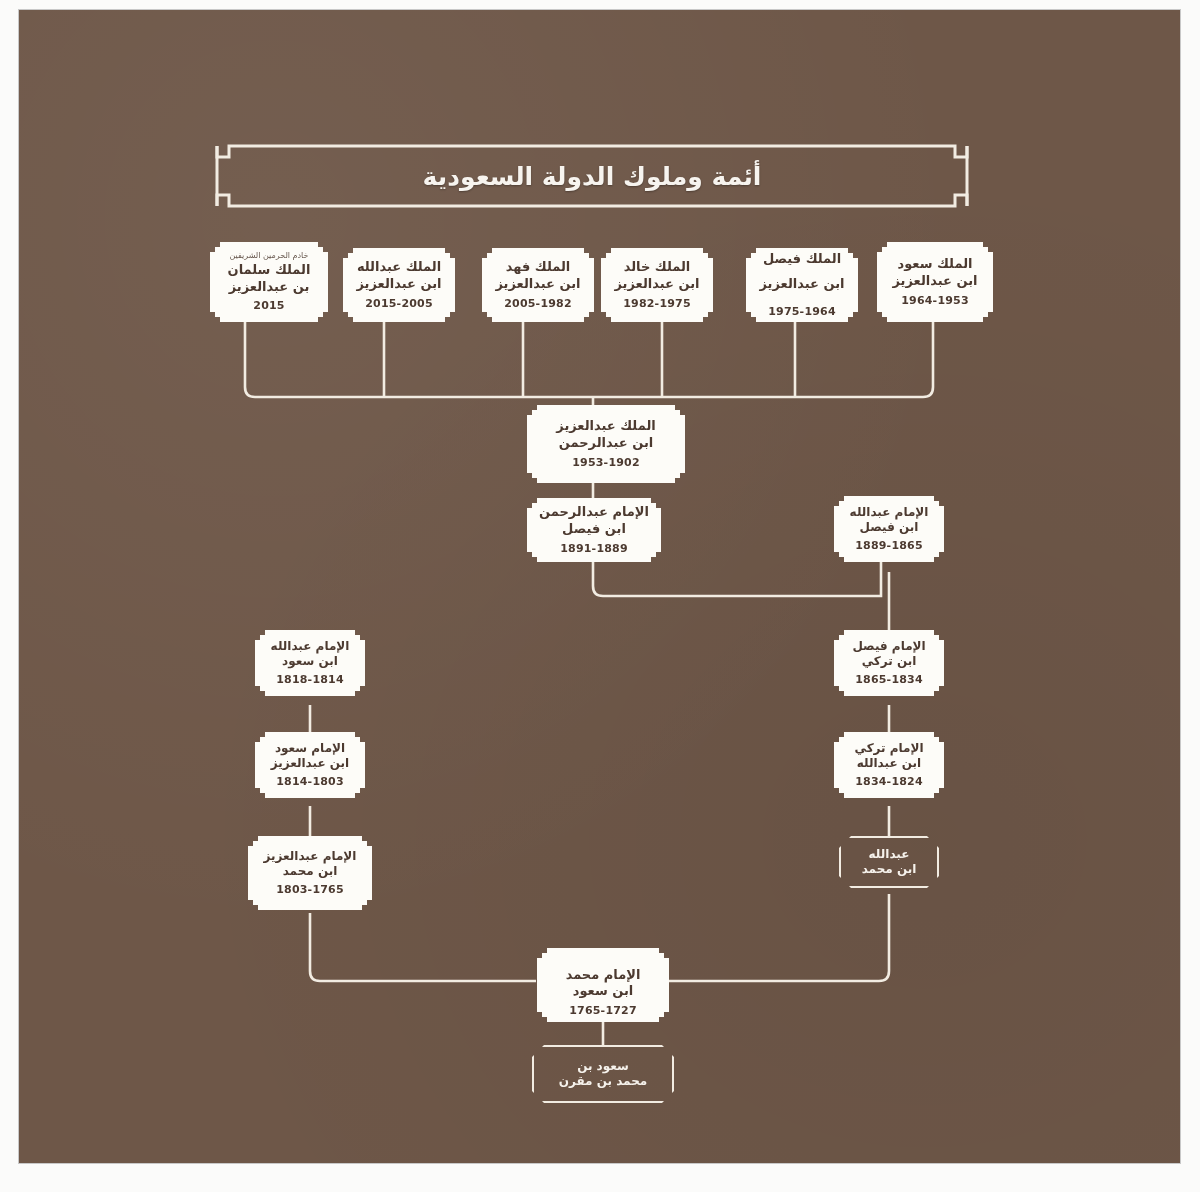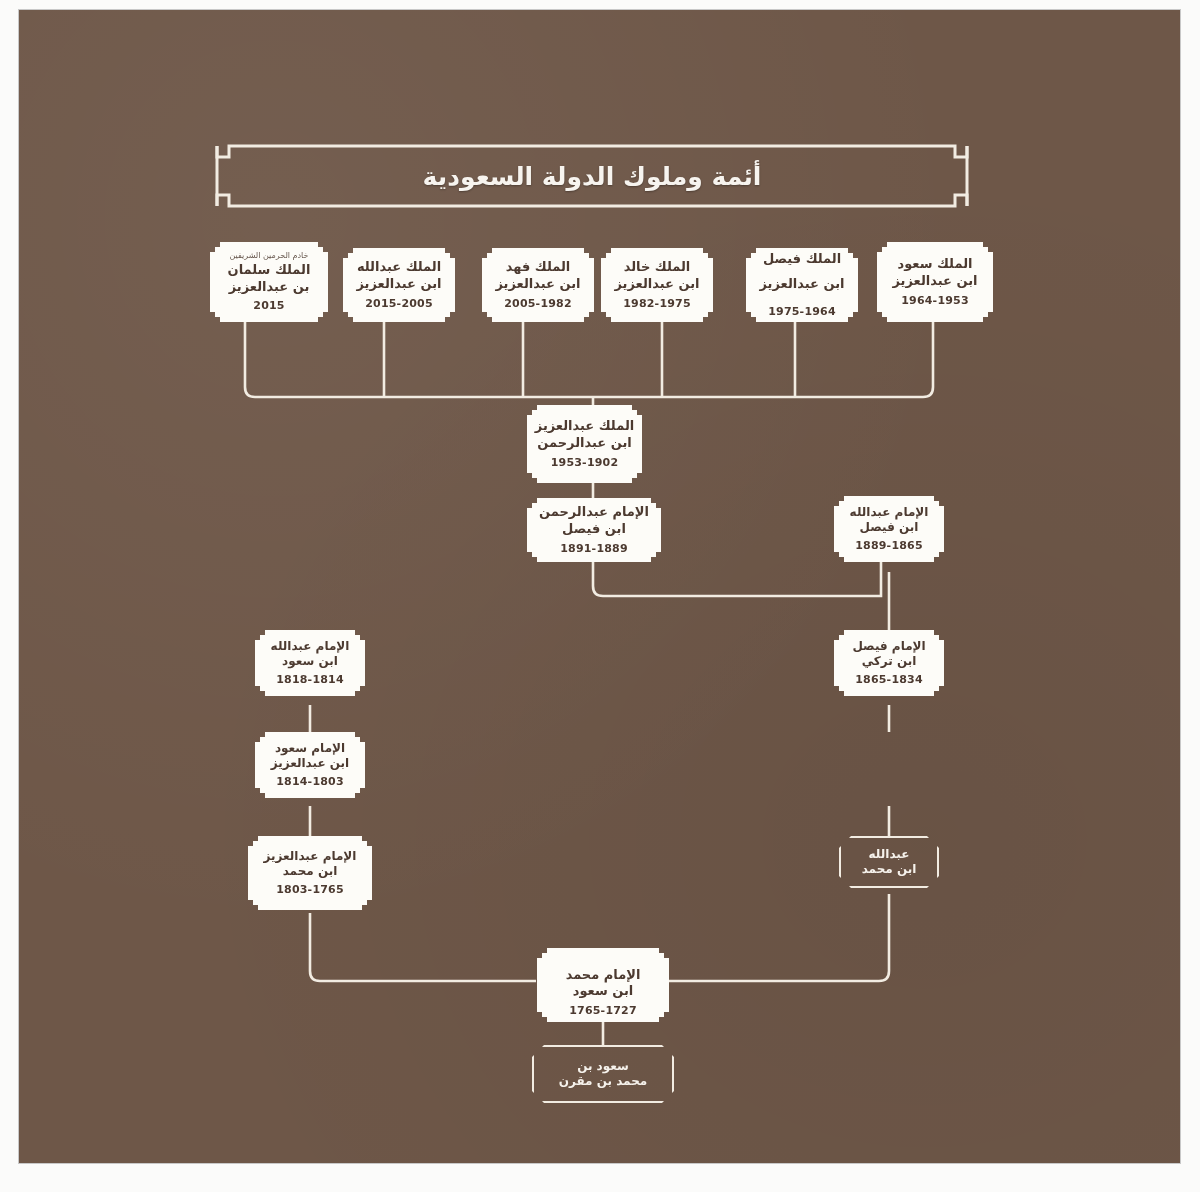--- a/index.html
+++ b/index.html
@@ -163,21 +163,21 @@
       <div class="ln name">ابن عبدالعزيز</div>
       <div class="ln years">1975-1964</div>
     </div>
 
     <div class="node filled" style="left:858px;top:232px;width:116px;height:80px;">
       <div class="ln name">الملك سعود</div>
       <div class="ln name">ابن عبدالعزيز</div>
       <div class="ln years">1964-1953</div>
     </div>
 
-    <div class="node filled" style="left:508px;top:395px;width:115px;height:78px;">
+    <div class="node filled" style="left:508px;top:395px;width:158px;height:78px;">
       <div class="ln name">الملك عبدالعزيز</div>
       <div class="ln name">ابن عبدالرحمن</div>
       <div class="ln years">1953-1902</div>
     </div>
 
     <div class="node filled" style="left:508px;top:488px;width:134px;height:64px;">
       <div class="ln name">الإمام عبدالرحمن</div>
       <div class="ln name">ابن فيصل</div>
       <div class="ln years">1891-1889</div>
     </div>
@@ -187,20 +187,25 @@
       <div class="ln name sm">ابن فيصل</div>
       <div class="ln years">1889-1865</div>
     </div>
 
     <div class="node filled" style="left:815px;top:620px;width:110px;height:66px;">
       <div class="ln name sm">الإمام فيصل</div>
       <div class="ln name sm">ابن تركي</div>
       <div class="ln years">1865-1834</div>
     </div>
 
+    <div class="node filled" style="left:815px;top:722px;width:110px;height:66px;">
+      <div class="ln name sm">الإمام تركي</div>
+      <div class="ln name sm">ابن عبدالله</div>
+      <div class="ln years">1834-1824</div>
+    </div>
 
     <div class="node outlined" style="left:820px;top:826px;width:100px;height:52px;">
       <div class="ln name">عبدالله</div>
       <div class="ln name">ابن محمد</div>
     </div>
 
     <div class="node filled" style="left:236px;top:620px;width:110px;height:66px;">
       <div class="ln name sm">الإمام عبدالله</div>
       <div class="ln name sm">ابن سعود</div>
       <div class="ln years">1818-1814</div>

